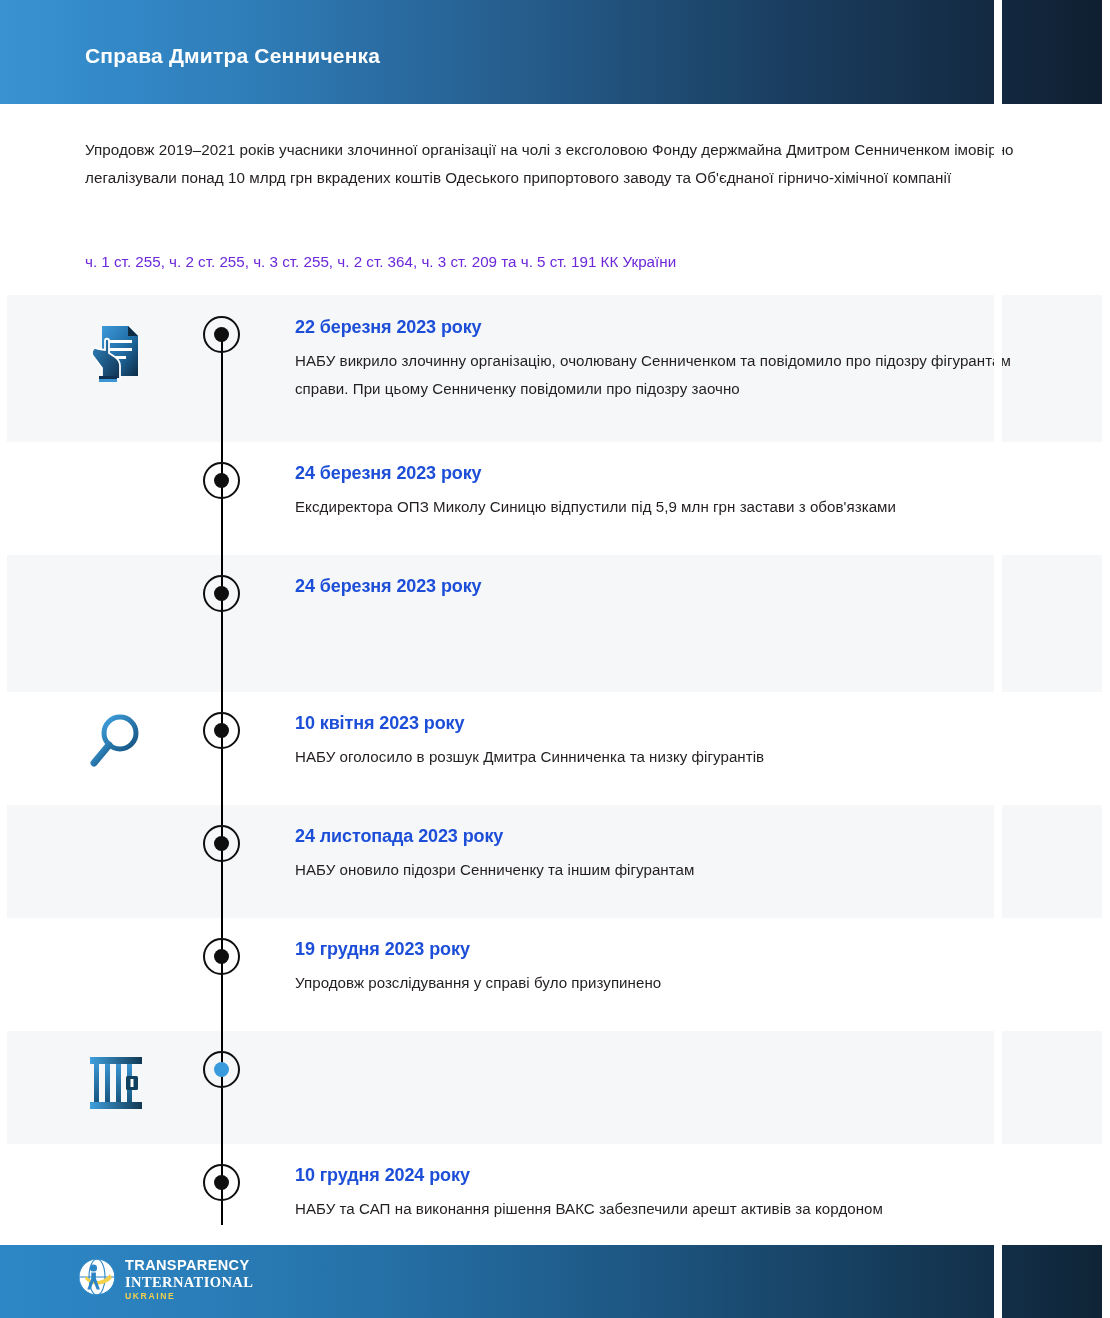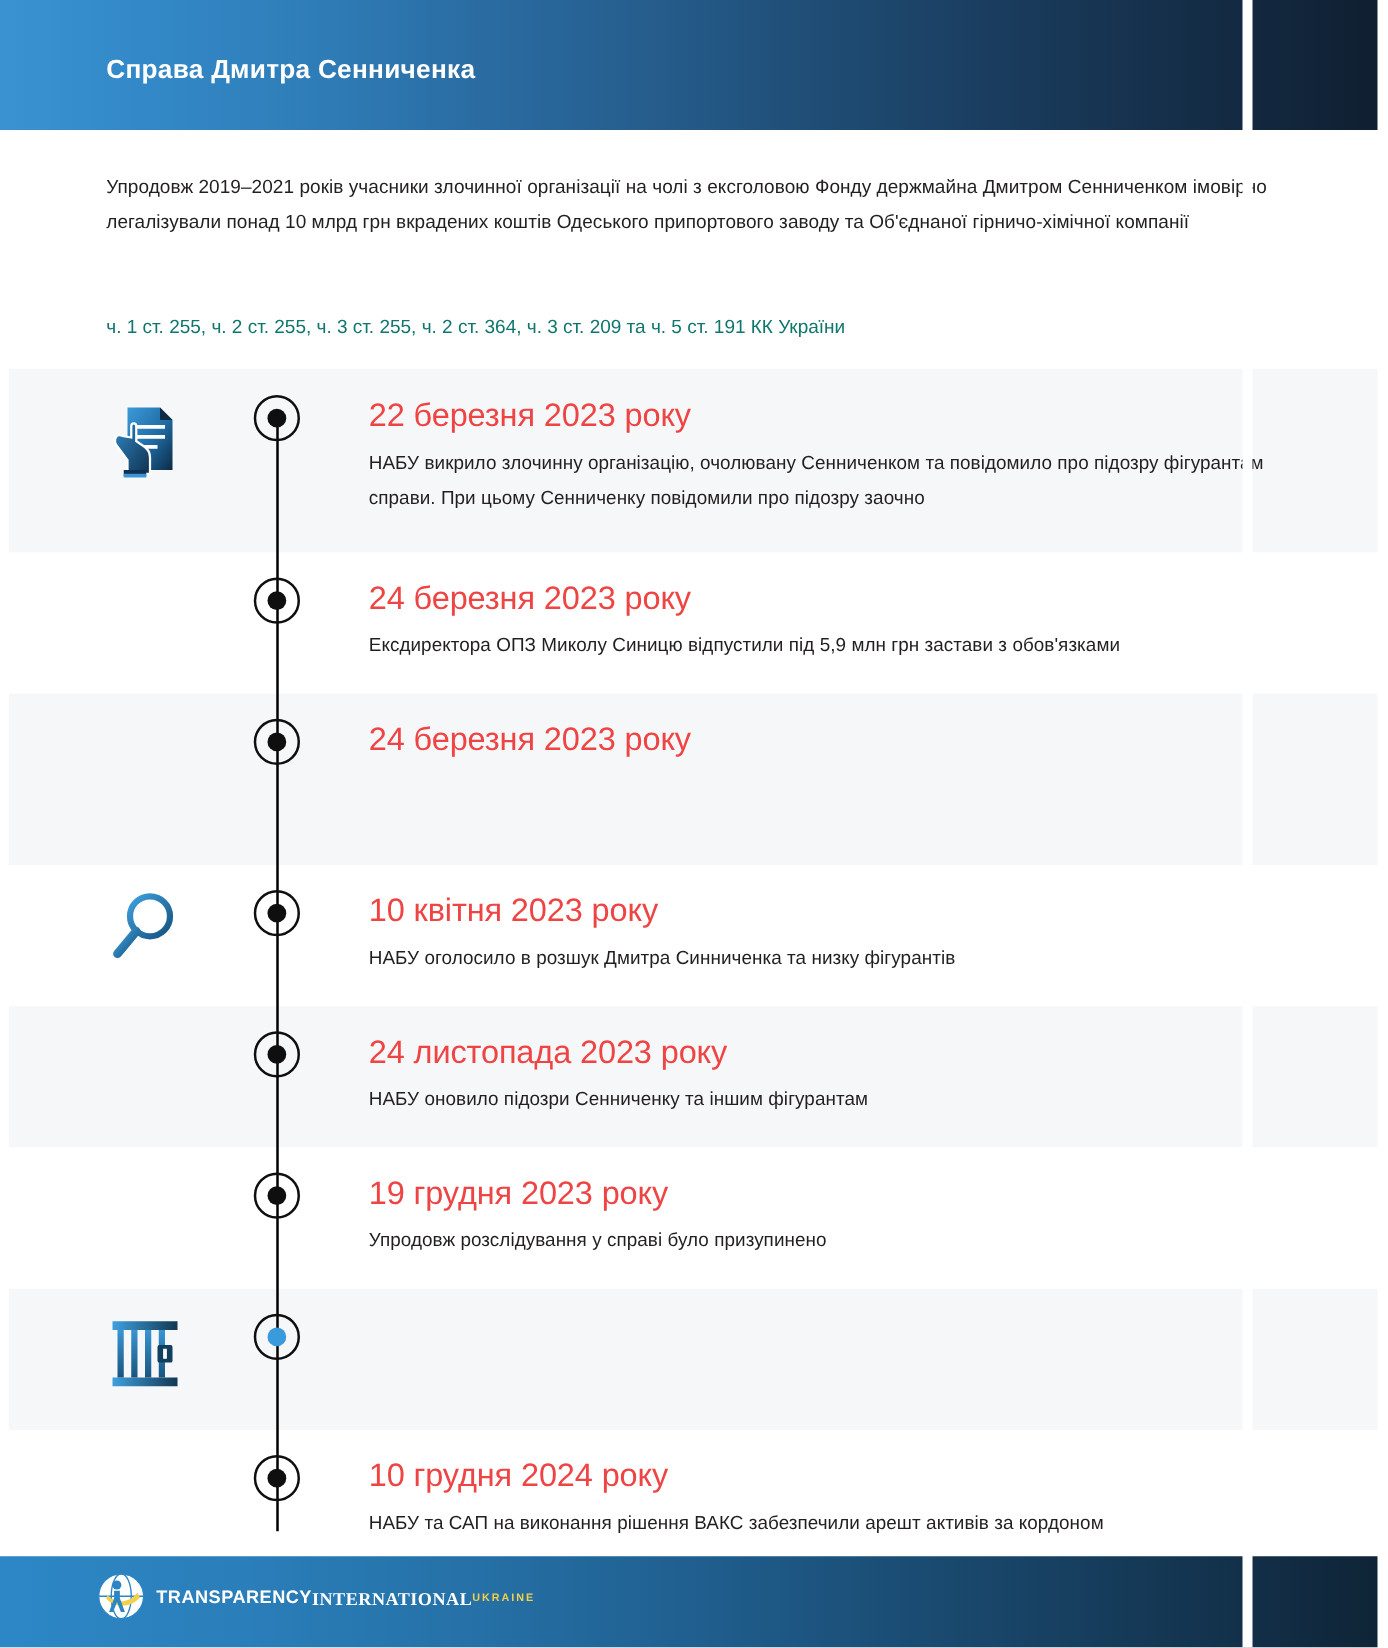--- a/index.html
+++ b/index.html
@@ -61,21 +61,21 @@
     color: #231f20;
     letter-spacing: 0.05px;
   }
   .articles {
     position: absolute;
     left: 85px;
     top: 250px;
     width: 960px;
     font-size: 15.2px;
     line-height: 24px;
-    color: #0f766e;
+    color: #6d28d9;
     white-space: nowrap;
   }
 
   
   .timeline {
     position: absolute;
     left: 7px;
     top: 295px;
     width: 1095px;
   }
@@ -127,23 +127,23 @@
     z-index: 3;
   }
   .icon-slot svg { display: block; }
 
   .entry {
     position: absolute;
     left: 288px;
     width: 760px;
   }
   .entry-date {
-    font-size: 26px;
-    font-weight: normal;
-    color: #ef4444;
+    font-size: 18px;
+    font-weight: bold;
+    color: #1d4ed8;
     letter-spacing: -0.1px;
     white-space: nowrap;
   }
   .entry-desc {
     margin-top: 9px;
     font-size: 15.1px;
     line-height: 28px;
     color: #231f20;
     letter-spacing: 0.05px;
   }
@@ -169,21 +169,21 @@
     position: absolute;
     left: 78px;
     top: 1258px;
     display: flex;
     align-items: center;
     gap: 9px;
     z-index: 4;
   }
   .logo-text {
     display: flex;
-    flex-direction: row;
+    flex-direction: column;
     line-height: 1;
   }
   .logo-l1, .logo-l2 {
     font-size: 14.5px;
     font-weight: bold;
     color: #ffffff;
     letter-spacing: 0.4px;
   }
   .logo-l2 { margin-top: 2px; font-family: Liberation Serif, serif; }
   .logo-l3 {

